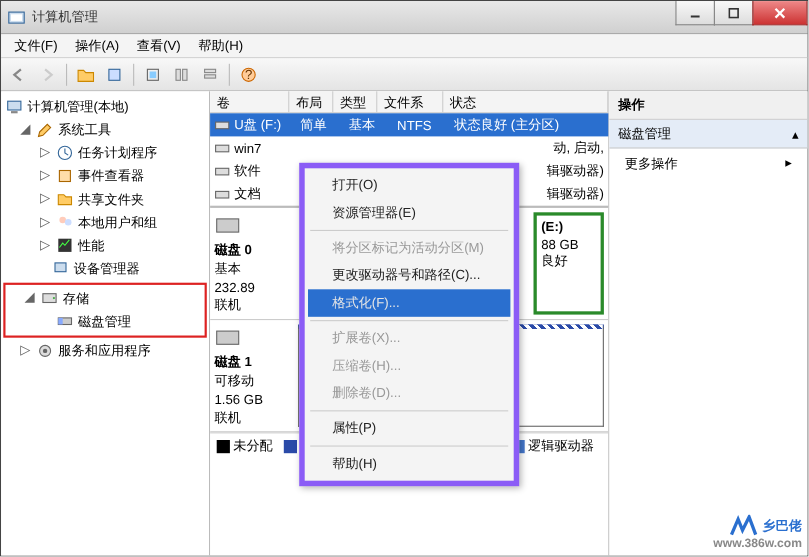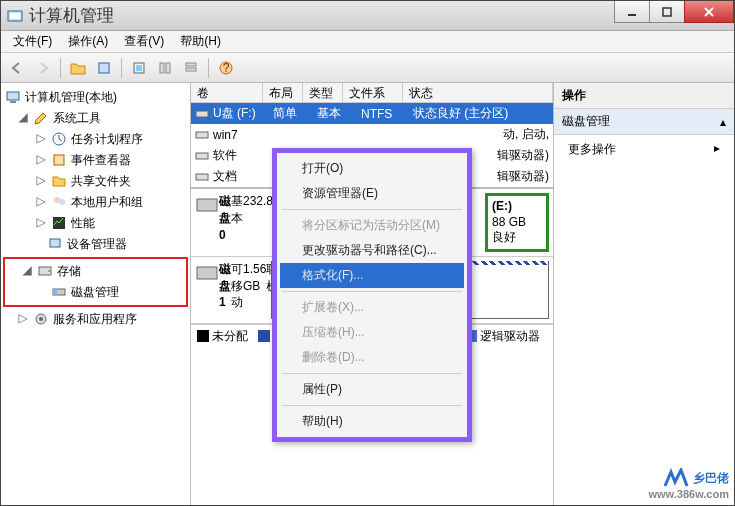--- a/index.html
+++ b/index.html
@@ -1,20 +1,20 @@
 <!DOCTYPE html>
 <html><head>
 <meta charset="utf-8">
 <style>
 * { margin:0; padding:0; box-sizing:border-box; font-family:"Microsoft YaHei","SimSun",sans-serif; font-size:12px; }
 body { background:#fff; width:735px; height:506px; overflow:hidden; position:relative; }
 .window { width:735px; height:506px; border:1px solid #444; background:#f0f0f0; display:flex; flex-direction:column; }
 .titlebar { height:30px; background:linear-gradient(#e8e8e8,#d0d0d0); display:flex; align-items:center; padding:0 6px; border-bottom:1px solid #aaa; position:relative; }
 .titlebar .ticon { width:16px; height:16px; margin-right:6px; }
-.titlebar .title { flex:1; font-size:17px; color:#333; }
+.titlebar .title { flex:1; font-size:12px; color:#333; }
 .winbtns { position:absolute; right:0; top:0; display:flex; }
 .winbtn { width:36px; height:22px; display:flex; align-items:center; justify-content:center; border:1px solid #888; border-top:none; margin-left:-1px; background:linear-gradient(#f8f8f8,#ddd); }
 .winbtn.close { width:50px; background:linear-gradient(#e88,#c33); color:#fff; border-color:#a22; }
 .menubar { height:22px; background:#f4f4f4; display:flex; align-items:center; padding:0 4px; border-bottom:1px solid #ccc; }
 .menubar span { padding:2px 8px; cursor:default; }
 .toolbar { height:30px; background:linear-gradient(#f8f8f8,#e4e4e4); display:flex; align-items:center; padding:0 4px; border-bottom:1px solid #bbb; gap:2px; }
 .tbtn { width:24px; height:24px; display:flex; align-items:center; justify-content:center; border:1px solid transparent; }
 .tsep { width:1px; height:20px; background:#bbb; margin:0 3px; }
 .main { flex:1; display:flex; min-height:0; }
 .left-tree { width:190px; background:#fff; border-right:1px solid #bbb; overflow:auto; padding:4px 2px; }
@@ -23,21 +23,21 @@
 .tree-item .ic { width:16px; height:16px; flex-shrink:0; }
 .tree-box { border:2px solid #d22; padding:2px; margin:2px 0; }
 .center { flex:1; display:flex; flex-direction:column; min-width:0; border-right:1px solid #bbb; background:#fff; }
 .vol-header { display:flex; background:#f4f4f4; border-bottom:1px solid #ccc; height:20px; align-items:stretch; }
 .vol-header div { border-right:1px solid #ccc; padding:2px 6px; font-size:12px; }
 .vol-list { flex:0 0 auto; }
 .vol-row { display:flex; align-items:center; padding:2px 4px; gap:4px; }
 .vol-row.sel { background:#2a6fcf; color:#fff; }
 .disk-area { border-top:2px solid #bbb; overflow:hidden; }
 .disk-row { display:flex; border-bottom:1px solid #ccc; padding:4px; gap:6px; align-items:stretch; }
-.disk-label { width:70px; font-size:11px; line-height:1.4; display:flex; }
+.disk-label { width:70px; font-size:11px; line-height:1.4; display:flex; flex-direction:column; }
 .disk-ic { width:24px; height:24px; margin-bottom:2px; }
 .part { border:1px solid #666; padding:3px 4px; font-size:11px; line-height:1.3; min-width:60px; }
 .part.blue-top { border-top:4px solid #2a4aa8; }
 .part.green { border:3px solid #2a8a2a; }
 .legend { display:flex; gap:10px; padding:3px 6px; font-size:11px; border-top:1px solid #ccc; align-items:center; flex-wrap:wrap; }
 .lg { display:flex; align-items:center; gap:3px; }
 .lg .sw { width:12px; height:12px; }
 .right-pane { width:180px; background:#fff; display:flex; flex-direction:column; }
 .right-pane .hdr { background:#f0f0f0; padding:4px 8px; border-bottom:1px solid #ccc; font-weight:bold; }
 .right-pane .sec { background:#e4ecf7; padding:4px 8px; border-bottom:1px solid #ccc; display:flex; justify-content:space-between; align-items:center; }

